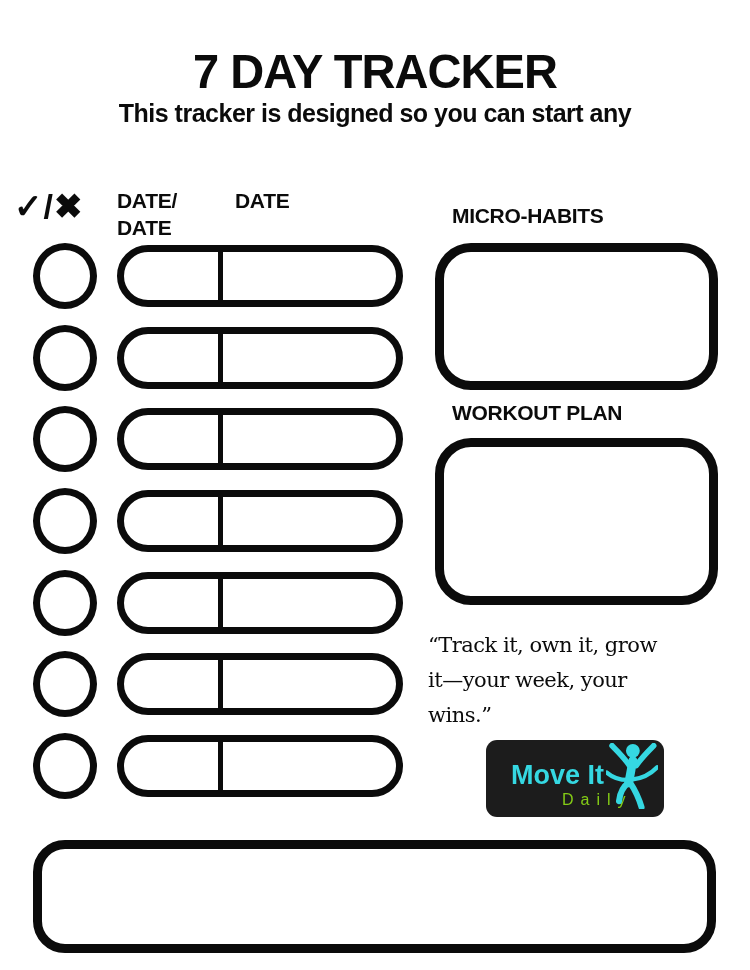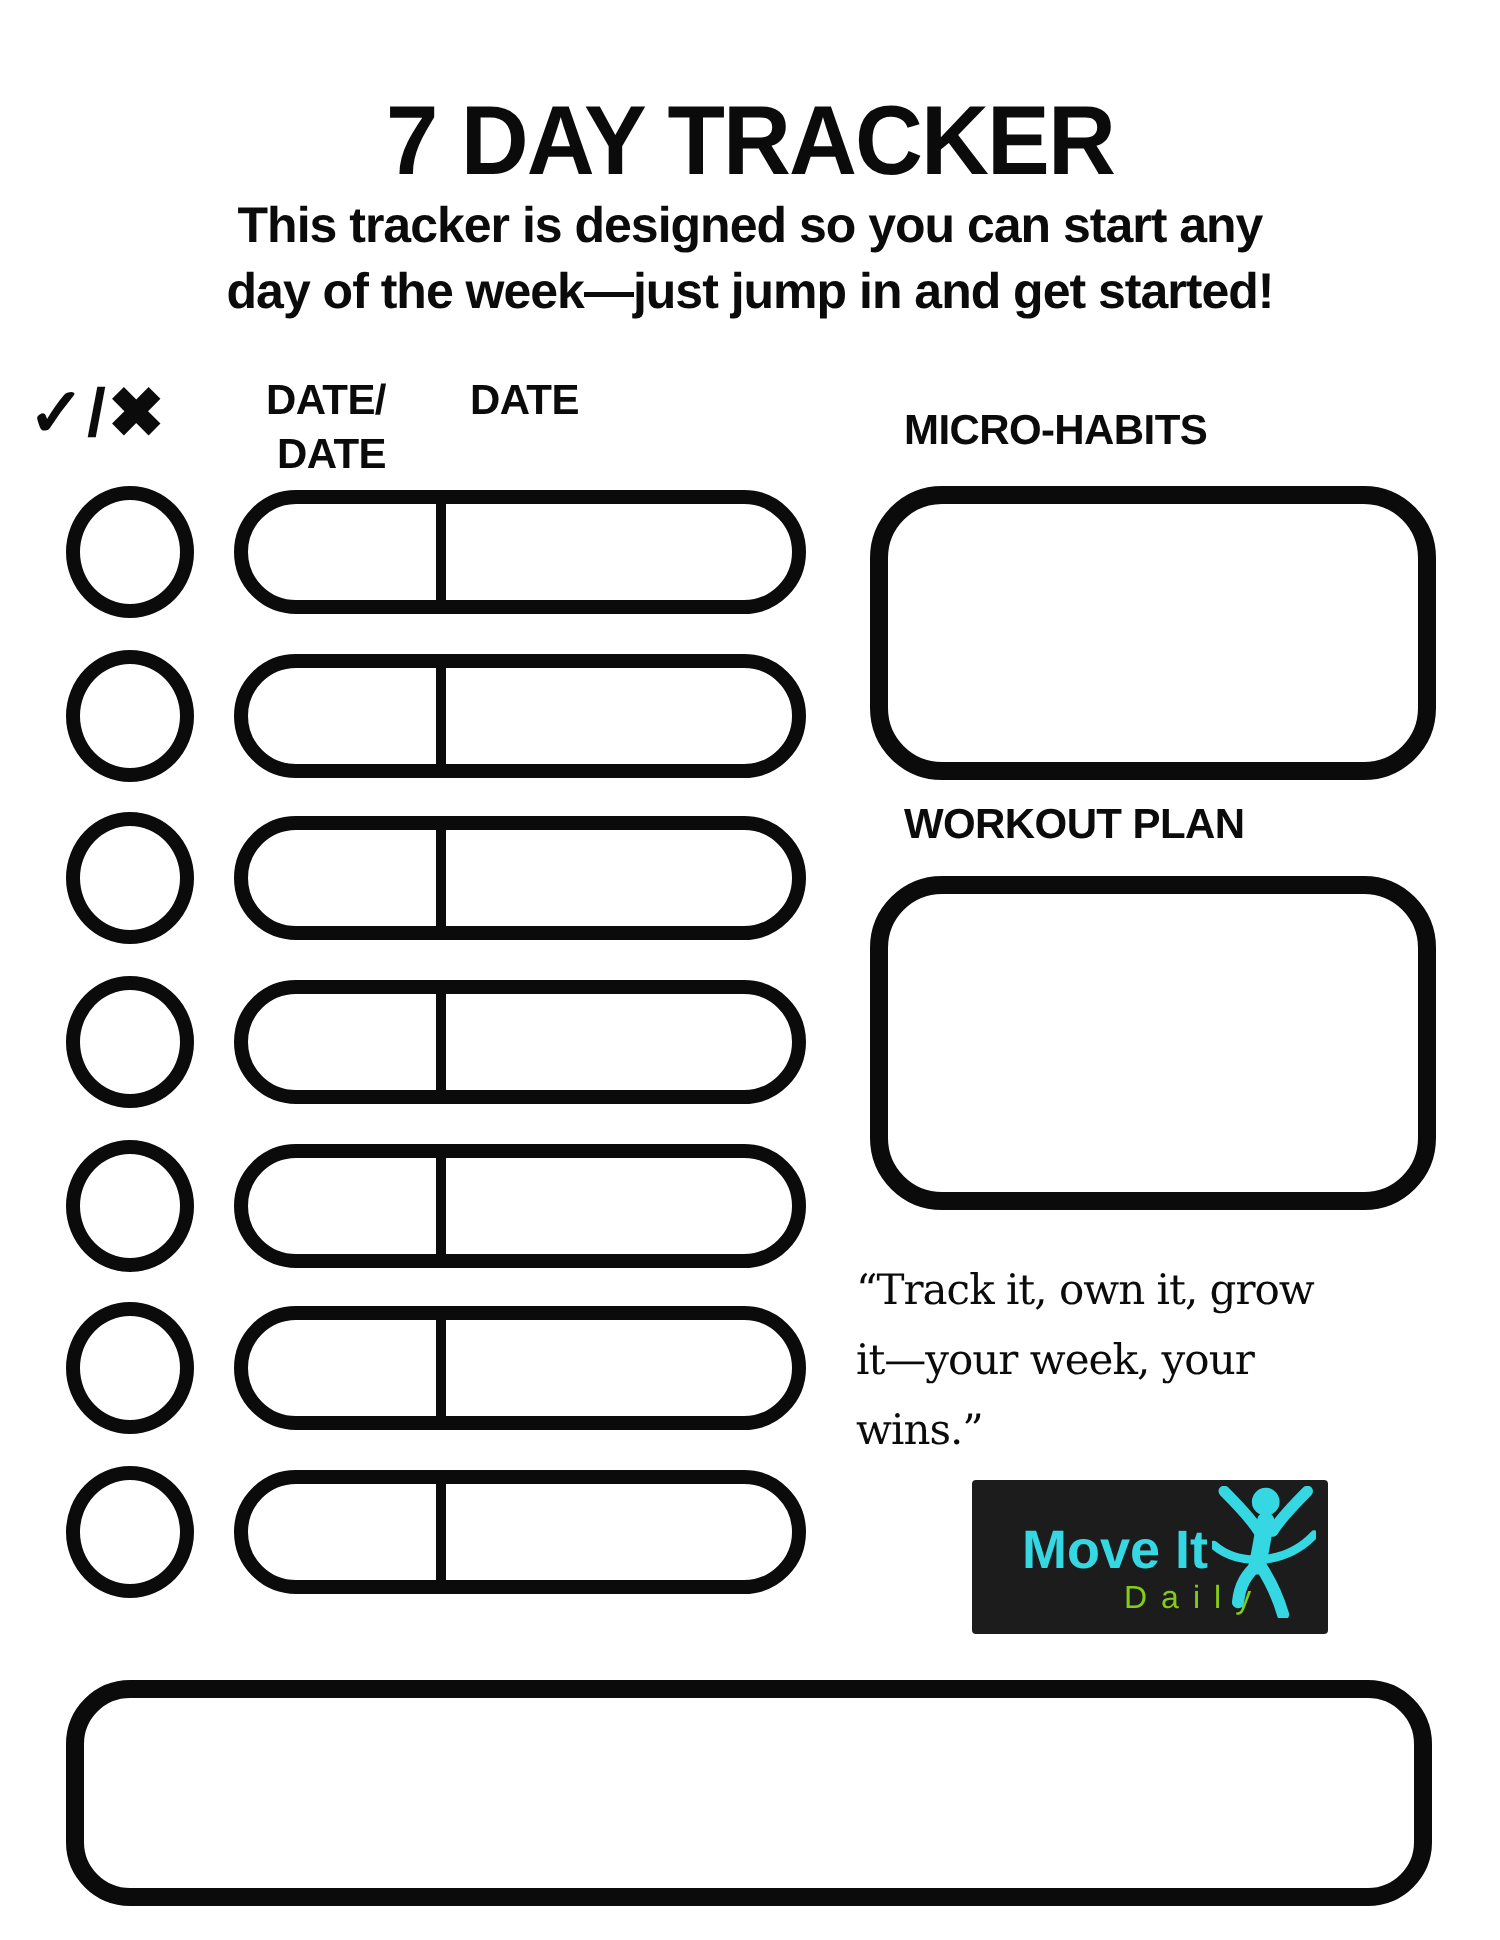--- a/index.html
+++ b/index.html
@@ -39,21 +39,21 @@
     font-weight: 700;
     letter-spacing: -0.3px;
     line-height: 27px;
   }
   .checkx-head {
     top: 186px; left: 14px;
     font-size: 34px;
     font-weight: 700;
     letter-spacing: 1px;
   }
-  .datetime-head { top: 187px; left: 133px; text-align: right; }
+  .datetime-head { top: 187px; left: 117px; }
   .habit-head    { top: 187px; left: 235px; }
   .micro-head    { top: 202px; left: 452px; }
   .workout-head  { top: 399px; left: 452px; }
   .notes-head    { top: 807px; left: 133px; font-size: 22px; }
 
   
   .rows {
     top: 243px; left: 0; width: 420px; height: 556px;
     display: flex;
     flex-direction: column;
@@ -143,21 +143,20 @@
 </style>
 </head>
 <body>
 
 <div class="page">
 
   <h1 class="abs title">7 DAY TRACKER</h1>
 
   <p class="abs subtitle">
     <span>This tracker is designed so you can start any</span>
-    <span>day of the week—just jump in and get started!</span>
   </p>
 
   <div class="abs checkx-head">✓/✖</div>
   <div class="abs col-head datetime-head">
     <span style="display:block">DATE/</span>
     <span style="display:block">DATE</span>
   </div>
   <div class="abs col-head habit-head">DATE</div>
   <div class="abs col-head micro-head">MICRO-HABITS</div>
   <div class="abs col-head workout-head">WORKOUT PLAN</div>
@@ -229,21 +228,21 @@
 
   <div class="abs round-box micro-box"></div>
   <div class="abs round-box workout-box"></div>
 
   <div class="abs quote">
     <span>“Track it, own it, grow</span>
     <span>it—your week, your</span>
     <span>wins.”</span>
   </div>
 
-  <div class="abs logo" id="logo-box" style="background: rgb(28, 28, 28);">
+  <div class="abs logo" id="logo-box" style="background: rgb(28, 28, 28); border-radius: 11px;">
     <span class="logo-brand" id="logo-brand" style="color: rgb(53, 216, 226);">Move It</span>
     <span class="logo-sub" id="logo-sub" style="color: #84cc16;">Daily</span>
     <svg class="logo-figure" id="logo-figure" viewBox="0 0 60 76">
       <g fill="none" stroke-linecap="round">
         <circle cx="31" cy="9" r="8" class="fig-fill" stroke="none" fill="#35d8e2"></circle>
         <path d="M27 26 C 22 18, 14 10, 7 3" stroke-width="6.5" class="fig-stroke" stroke="#35d8e2"></path>
         <path d="M35 26 C 40 18, 48 10, 55 3" stroke-width="6.5" class="fig-stroke" stroke="#35d8e2"></path>
         <path d="M31 20 C 29 30, 28 38, 26 46" stroke-width="10" class="fig-stroke" stroke="#35d8e2"></path>
         <path d="M27 45 C 20 50, 16 57, 15 67" stroke-width="7" class="fig-stroke" stroke="#35d8e2"></path>
         <path d="M28 46 C 34 55, 38 64, 41 74" stroke-width="7" class="fig-stroke" stroke="#35d8e2"></path>

